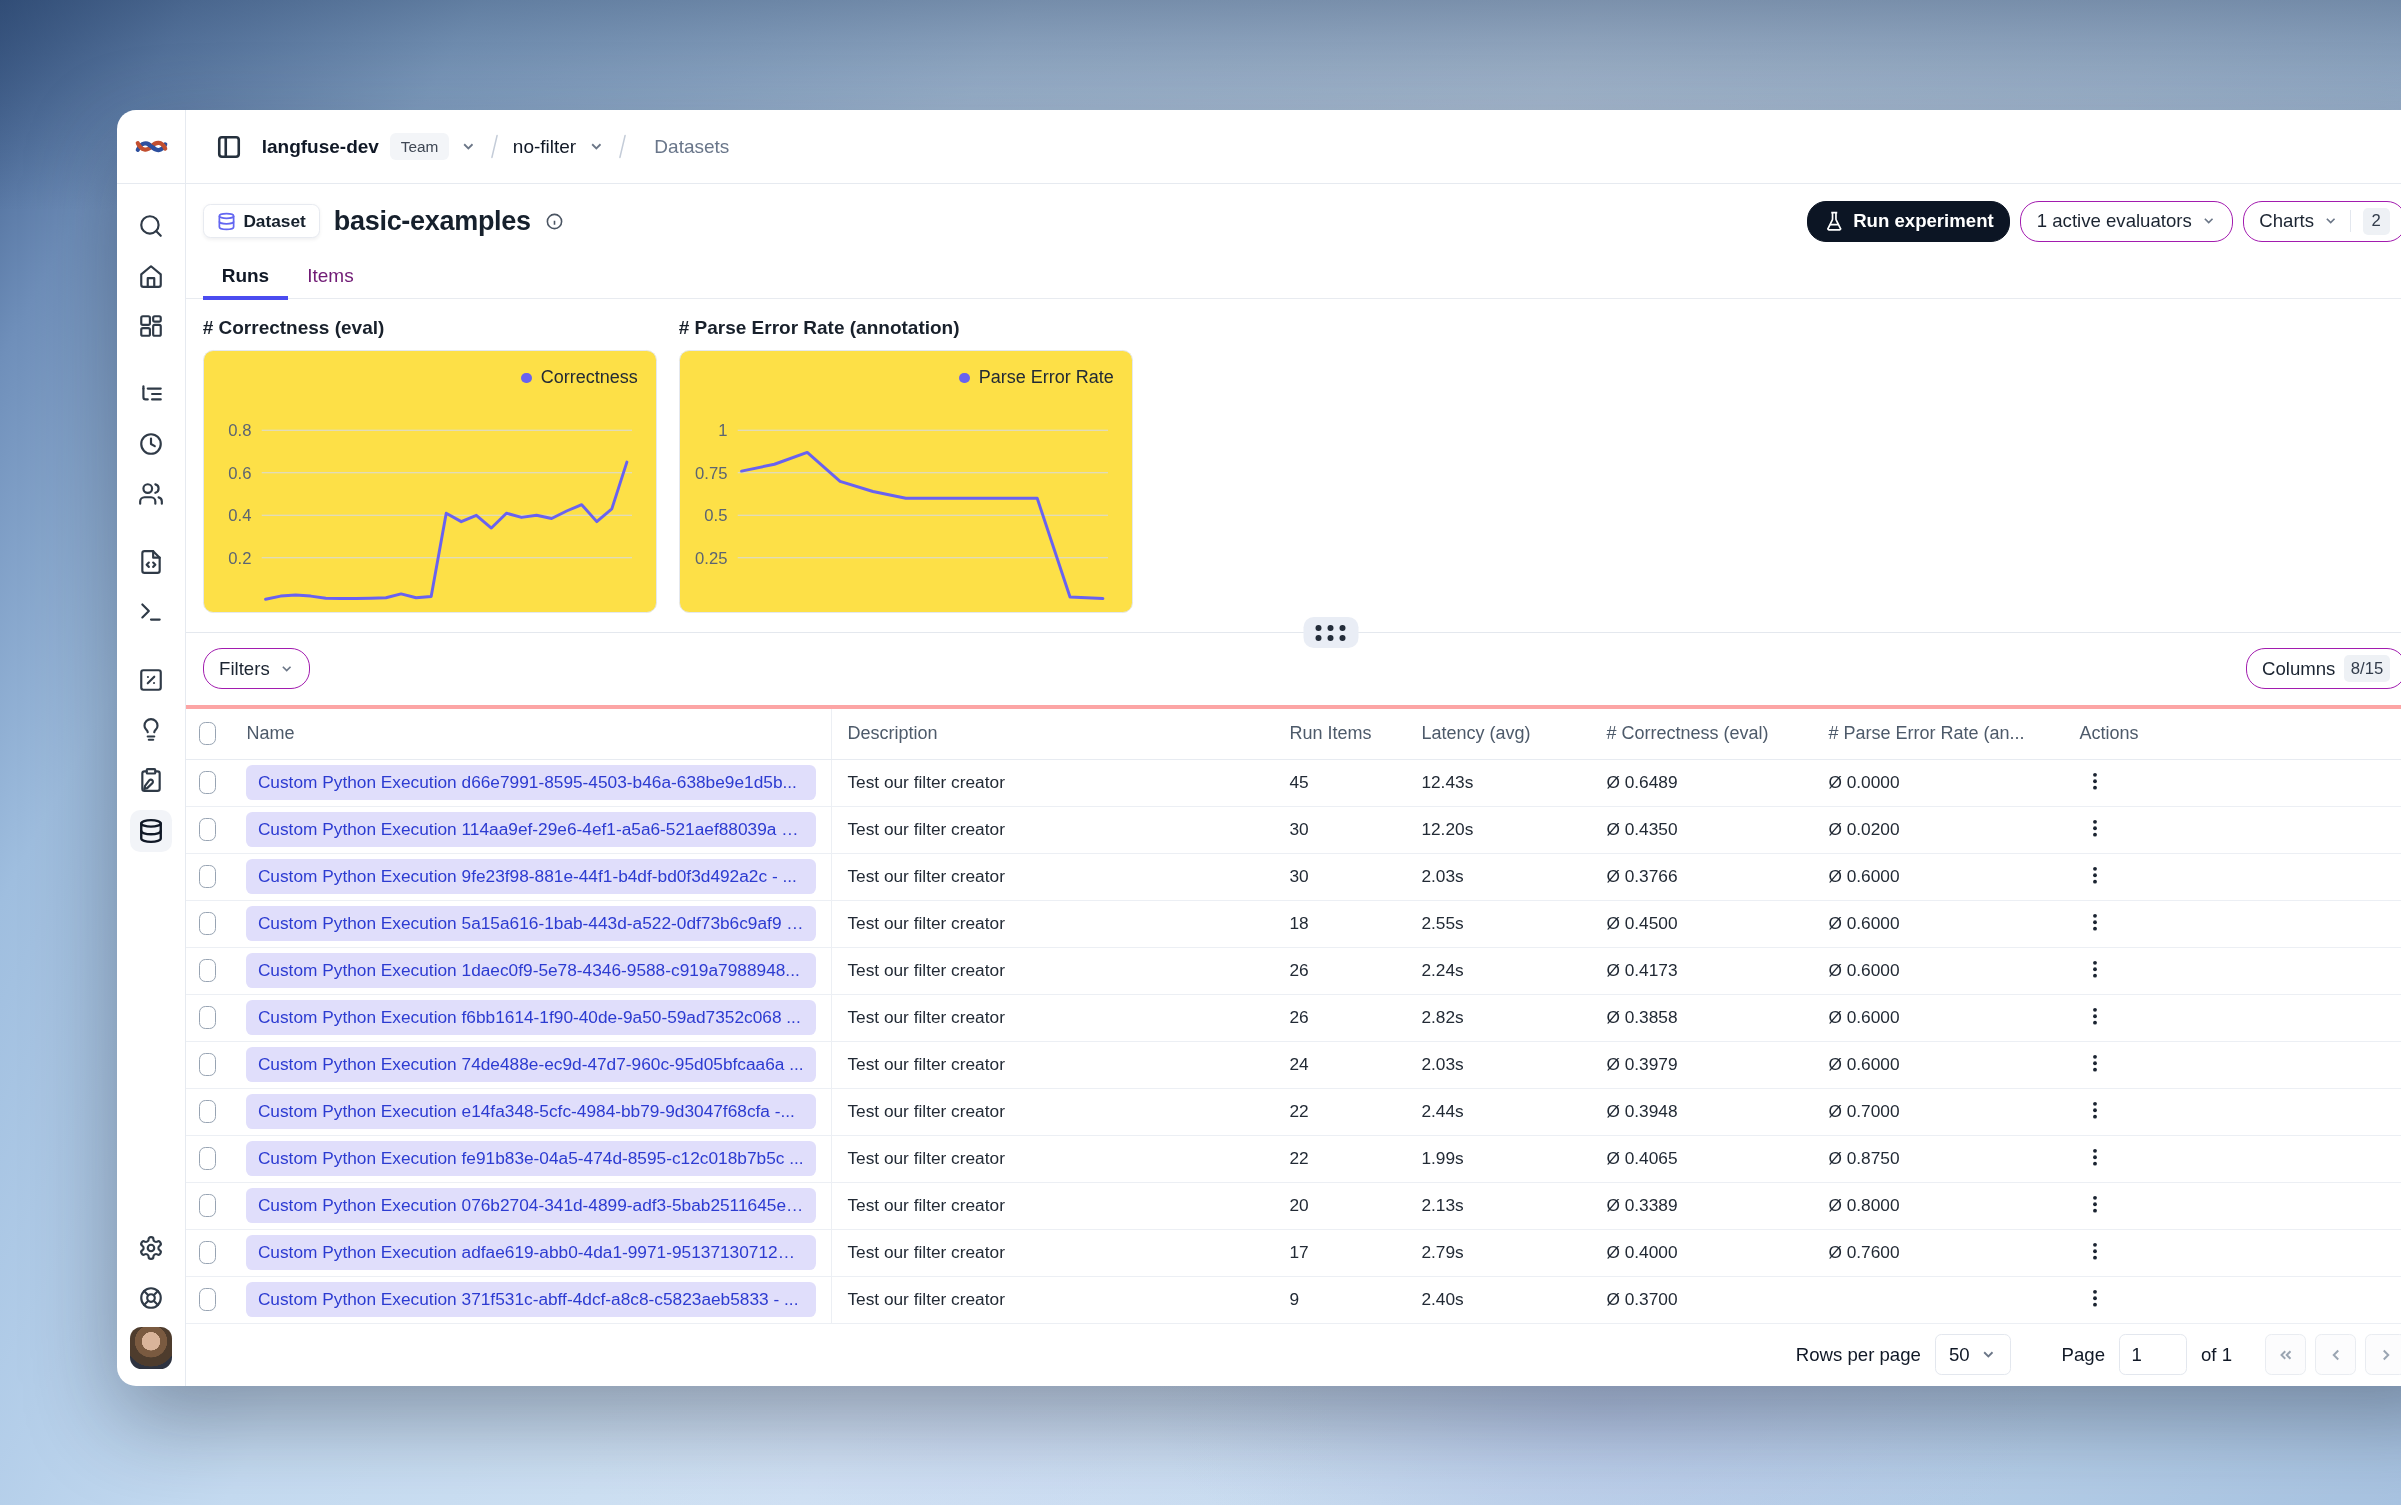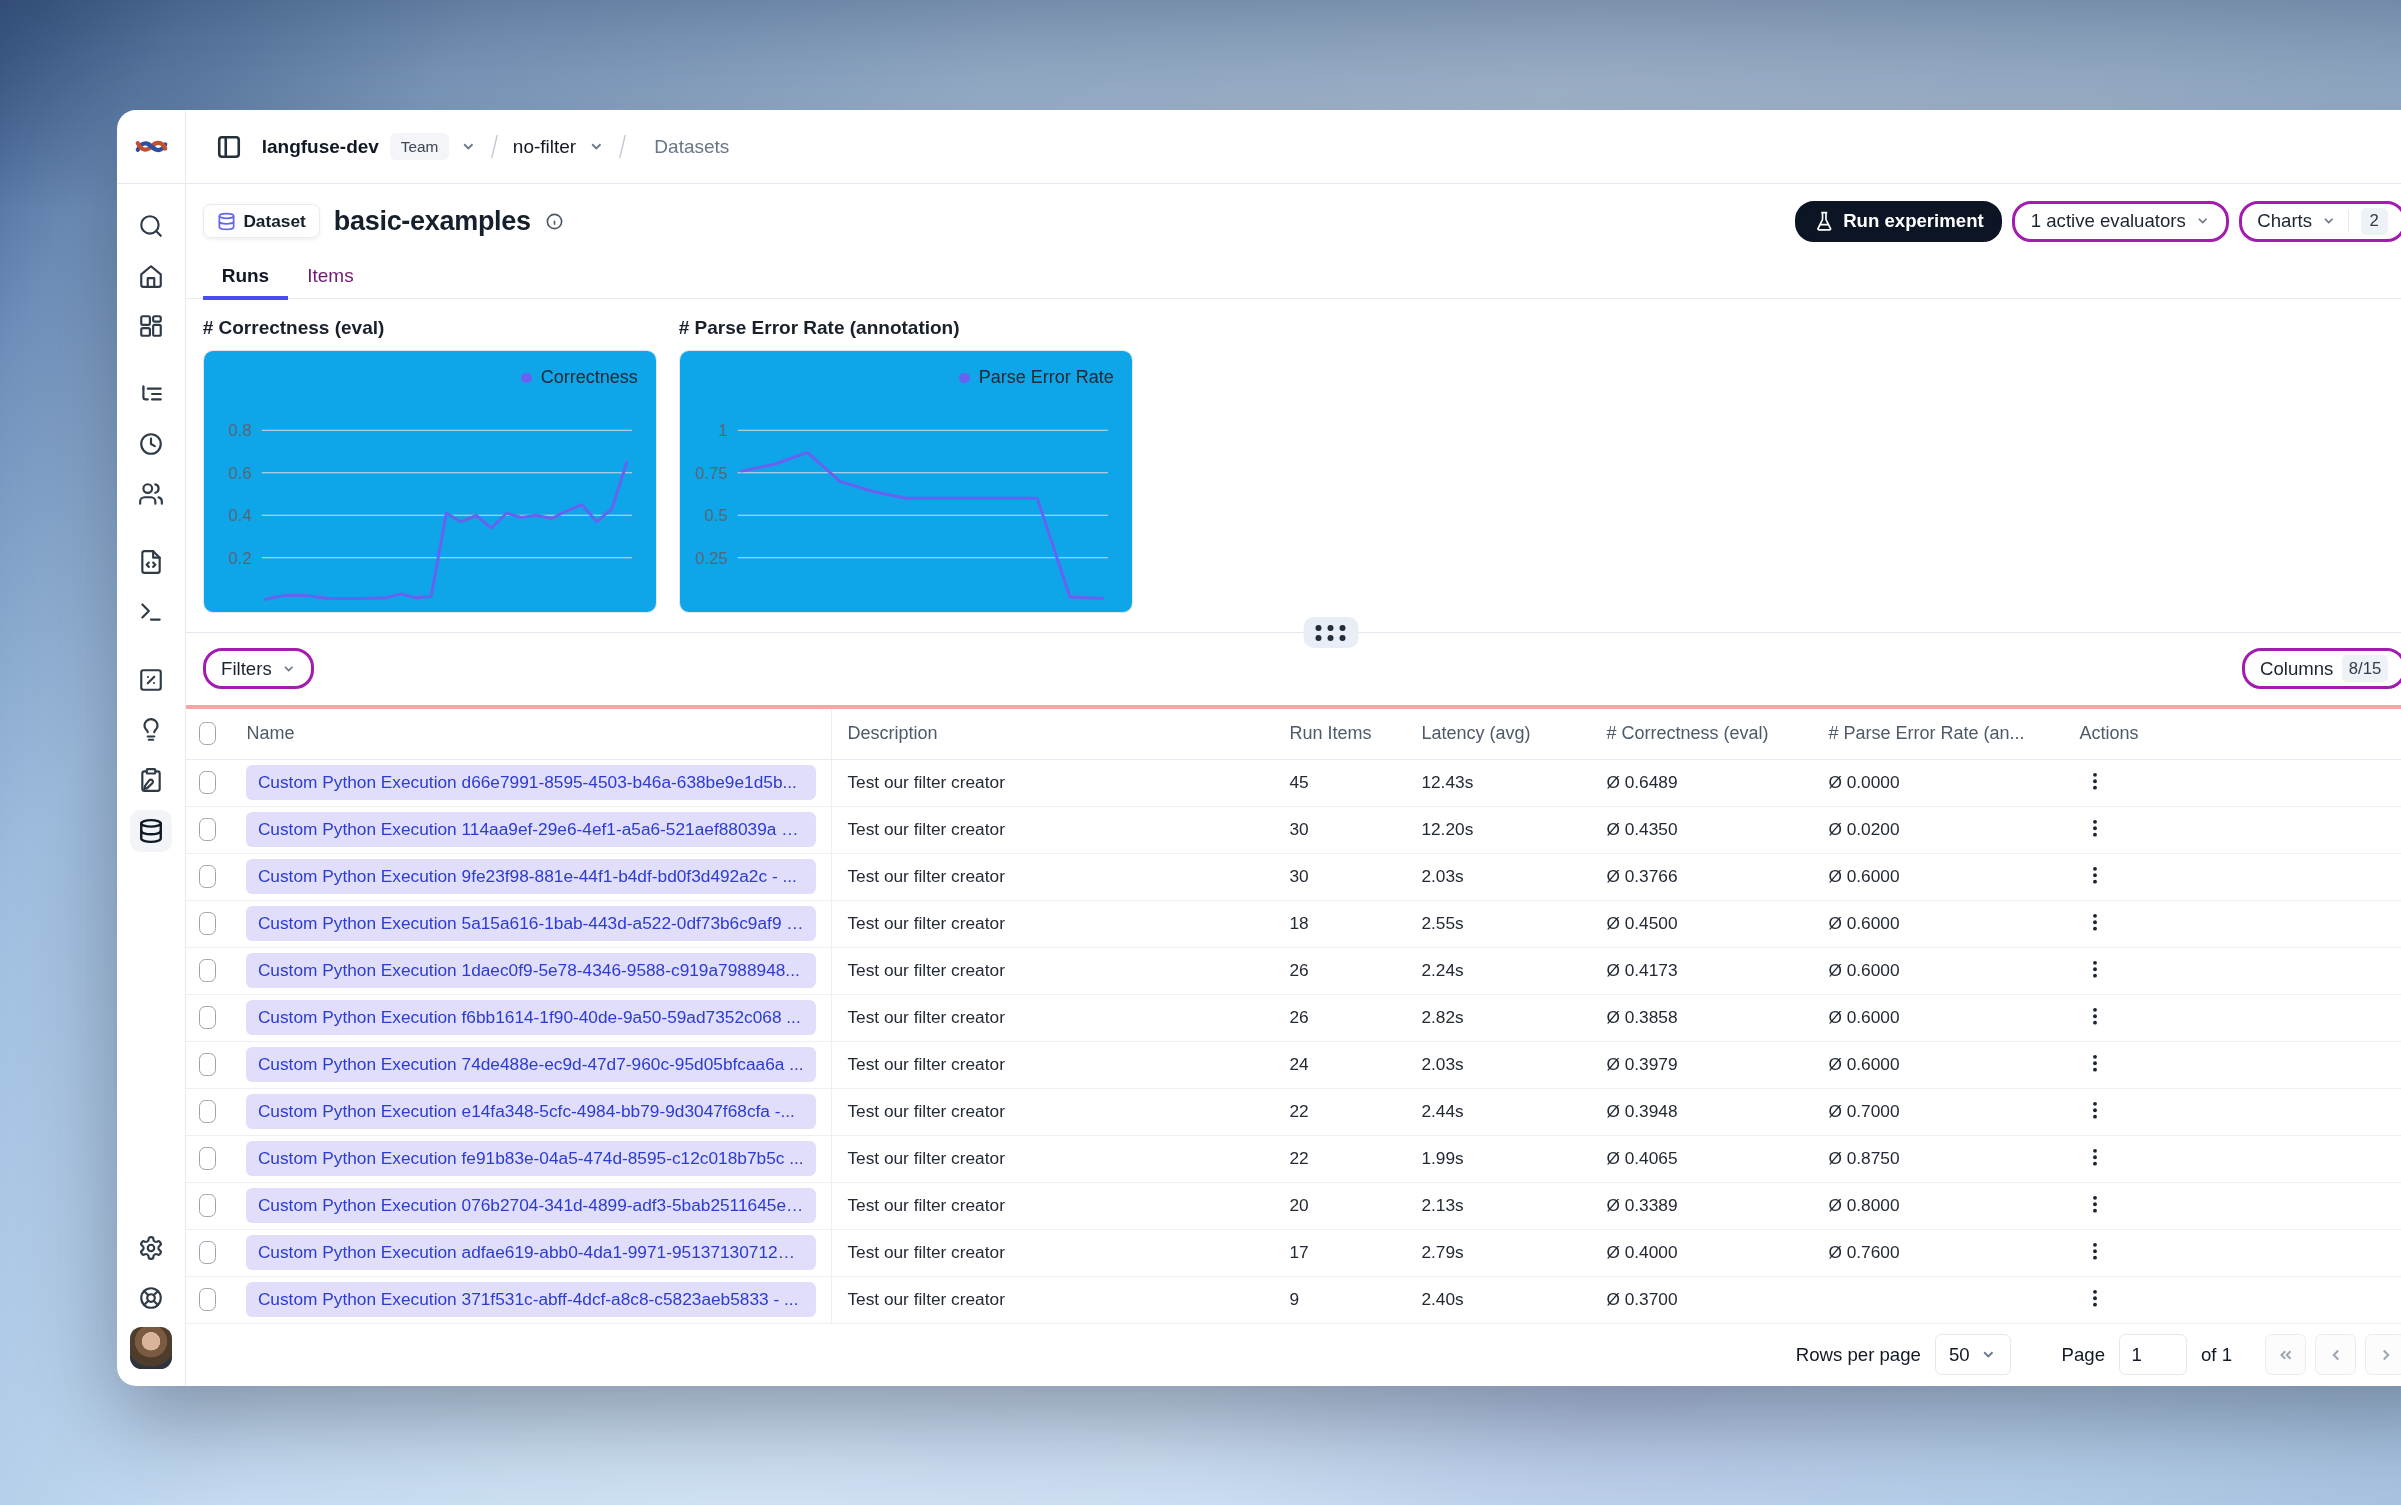--- a/index.html
+++ b/index.html
@@ -53,41 +53,41 @@
   .content { flex:1; display:flex; flex-direction:column; min-width:0; }
 
   
   .title-row { display:flex; align-items:center; padding:16.7px 16.7px 0 16.7px; gap:14px; }
   .dataset-badge { display:flex; align-items:center; gap:7.7px; background:#fff; border:1px solid #e7eaf0; box-shadow:0 1.3px 3.8px rgba(16,24,40,.06); border-radius:7.7px; padding:5.8px 13px; }
   .dataset-badge svg { width:19px; height:19px; stroke:#6366f1; stroke-width:2.2; fill:none; }
   .dataset-badge span { font-size:17.3px; font-weight:700; color:#16202c; }
   .page-title { font-size:27px; font-weight:700; color:#16202c; letter-spacing:-0.3px; }
   .info-ic { width:19px; height:19px; stroke:#4b5563; stroke-width:2; fill:none; }
   .title-actions { margin-left:auto; display:flex; align-items:center; gap:10.3px; }
-  .btn { display:flex; align-items:center; gap:9px; height:41px; border-radius:19px; border:3px solid #a21caf; background:#fff; padding:0 15.4px; font-size:18.6px; color:#1b2431; font-weight:500; cursor:pointer; font-family:inherit; }
+  .btn { display:flex; align-items:center; gap:9px; height:41px; border-radius:19px; border:1px solid #a21caf; background:#fff; padding:0 15.4px; font-size:18.6px; color:#1b2431; font-weight:500; cursor:pointer; font-family:inherit; }
   .btn svg.chev { width:15.4px; height:15.4px; }
   .btn-dark { background:#0c1524; border-color:#0c1524; color:#fff; font-weight:600; }
   .btn-dark svg { width:20.5px; height:20.5px; stroke:#fff; stroke-width:2; fill:none; }
   .btn .vsep { width:1px; height:22px; background:#e3e7ee; margin:0 2.6px; }
   .count-chip { background:#eef1f5; border-radius:5.1px; min-width:27px; height:27px; display:flex; align-items:center; justify-content:center; font-size:16.7px; color:#323c4b; padding:0 6.4px; }
   .btn-icon { width:42px; justify-content:center; padding:0; }
   .kebab-dots { display:flex; flex-direction:column; gap:4.5px; }
   .kebab-dots i { width:4.5px; height:4.5px; border-radius:50%; background:#1b2431; }
 
   
   .tabs { display:flex; padding:0 16.7px; margin-top:13px; border-bottom:1px solid #e8ebf0; }
   .tab { padding:10.3px 19px 11.5px 19px; font-size:19px; color:#701a75; position:relative; cursor:pointer; }
   .tab.active { color:#101826; font-weight:600; }
   .tab.active::after { content:""; position:absolute; left:0; right:0; bottom:-1.3px; height:3.8px; background:#4b4cf0; }
 
   
   .charts-section { padding:18px 16.7px 19px 16.7px; display:flex; gap:22px; }
   .chart-block { width:454px; }
   .chart-title { font-size:19px; font-weight:600; color:#18202b; margin-bottom:10.3px; }
-  .chart-card { position:relative; width:454px; height:263px; border:1.2px solid #e4e8ee; border-radius:10.3px; background:#0ea5e9; overflow:hidden; }
+  .chart-card { position:relative; width:454px; height:263px; border:1.2px solid #e4e8ee; border-radius:10.3px; background:#fde047; overflow:hidden; }
   .legend { position:absolute; top:16.7px; right:18px; display:flex; align-items:center; gap:9px; }
   .legend .dot { width:10.3px; height:10.3px; border-radius:50%; }
   .legend .lbl { font-size:18px; color:#222a35; }
   .chart-svg { position:absolute; left:9px; bottom:3.8px; }
   .chart-svg text { font-family:"Liberation Sans", sans-serif; font-size:26px; fill:#5b6472; }
 
   
   .section-divider { position:relative; border-top:1px solid #e4e8ee; }
   .drag-handle { position:absolute; top:-15.4px; left:50%; transform:translateX(-50%); width:55px; height:31px; border-radius:10.3px; background:#e9edf5; display:flex; align-items:center; justify-content:center; cursor:grab; }
   .drag-dots { display:grid; grid-template-columns:repeat(3, 5.8px); grid-template-rows:repeat(2, 5.8px); gap:4.5px 6.4px; }

